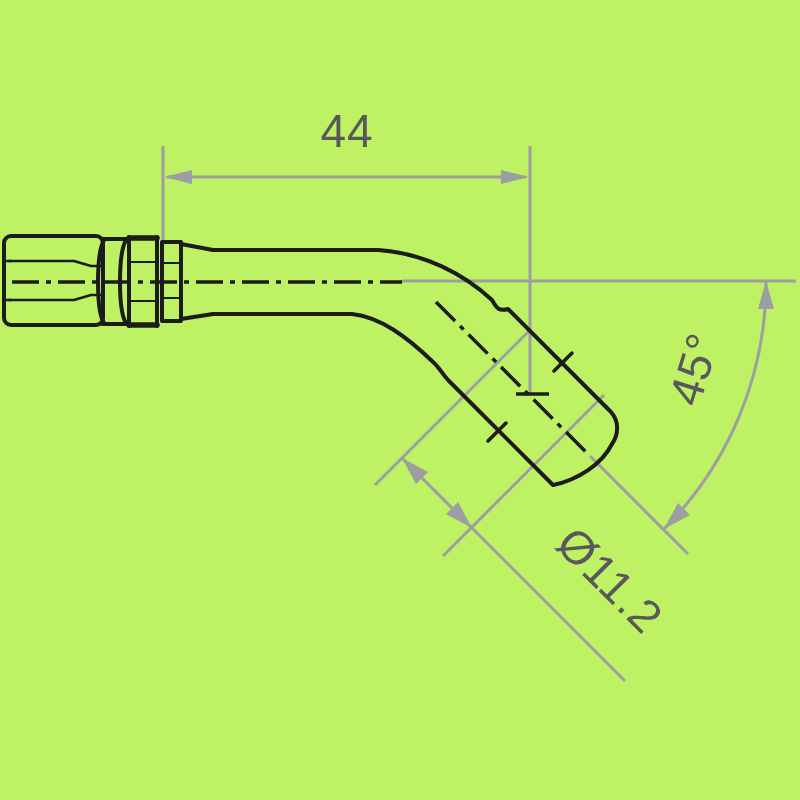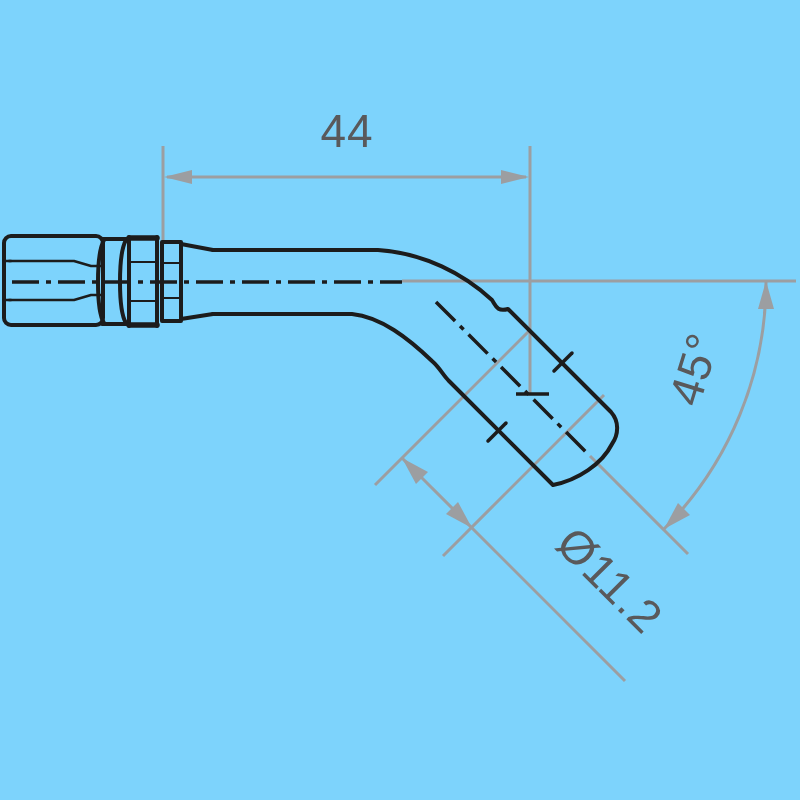--- a/index.html
+++ b/index.html
@@ -5,21 +5,21 @@
   html, body {
     margin: 0;
     padding: 0;
     background: #ffffff;
     font-family: "Liberation Sans", sans-serif;
   }
   .canvas {
     position: relative;
     width: 800px;
     height: 800px;
-    background: #7dd3fc;
+    background: #bef264;
     overflow: hidden;
   }
   svg { display: block; }
   text {
     font-family: "Liberation Sans", "DejaVu Sans", sans-serif;
     font-size: 46px;
     fill: #59595b;
     letter-spacing: 1px;
   }
 </style>

